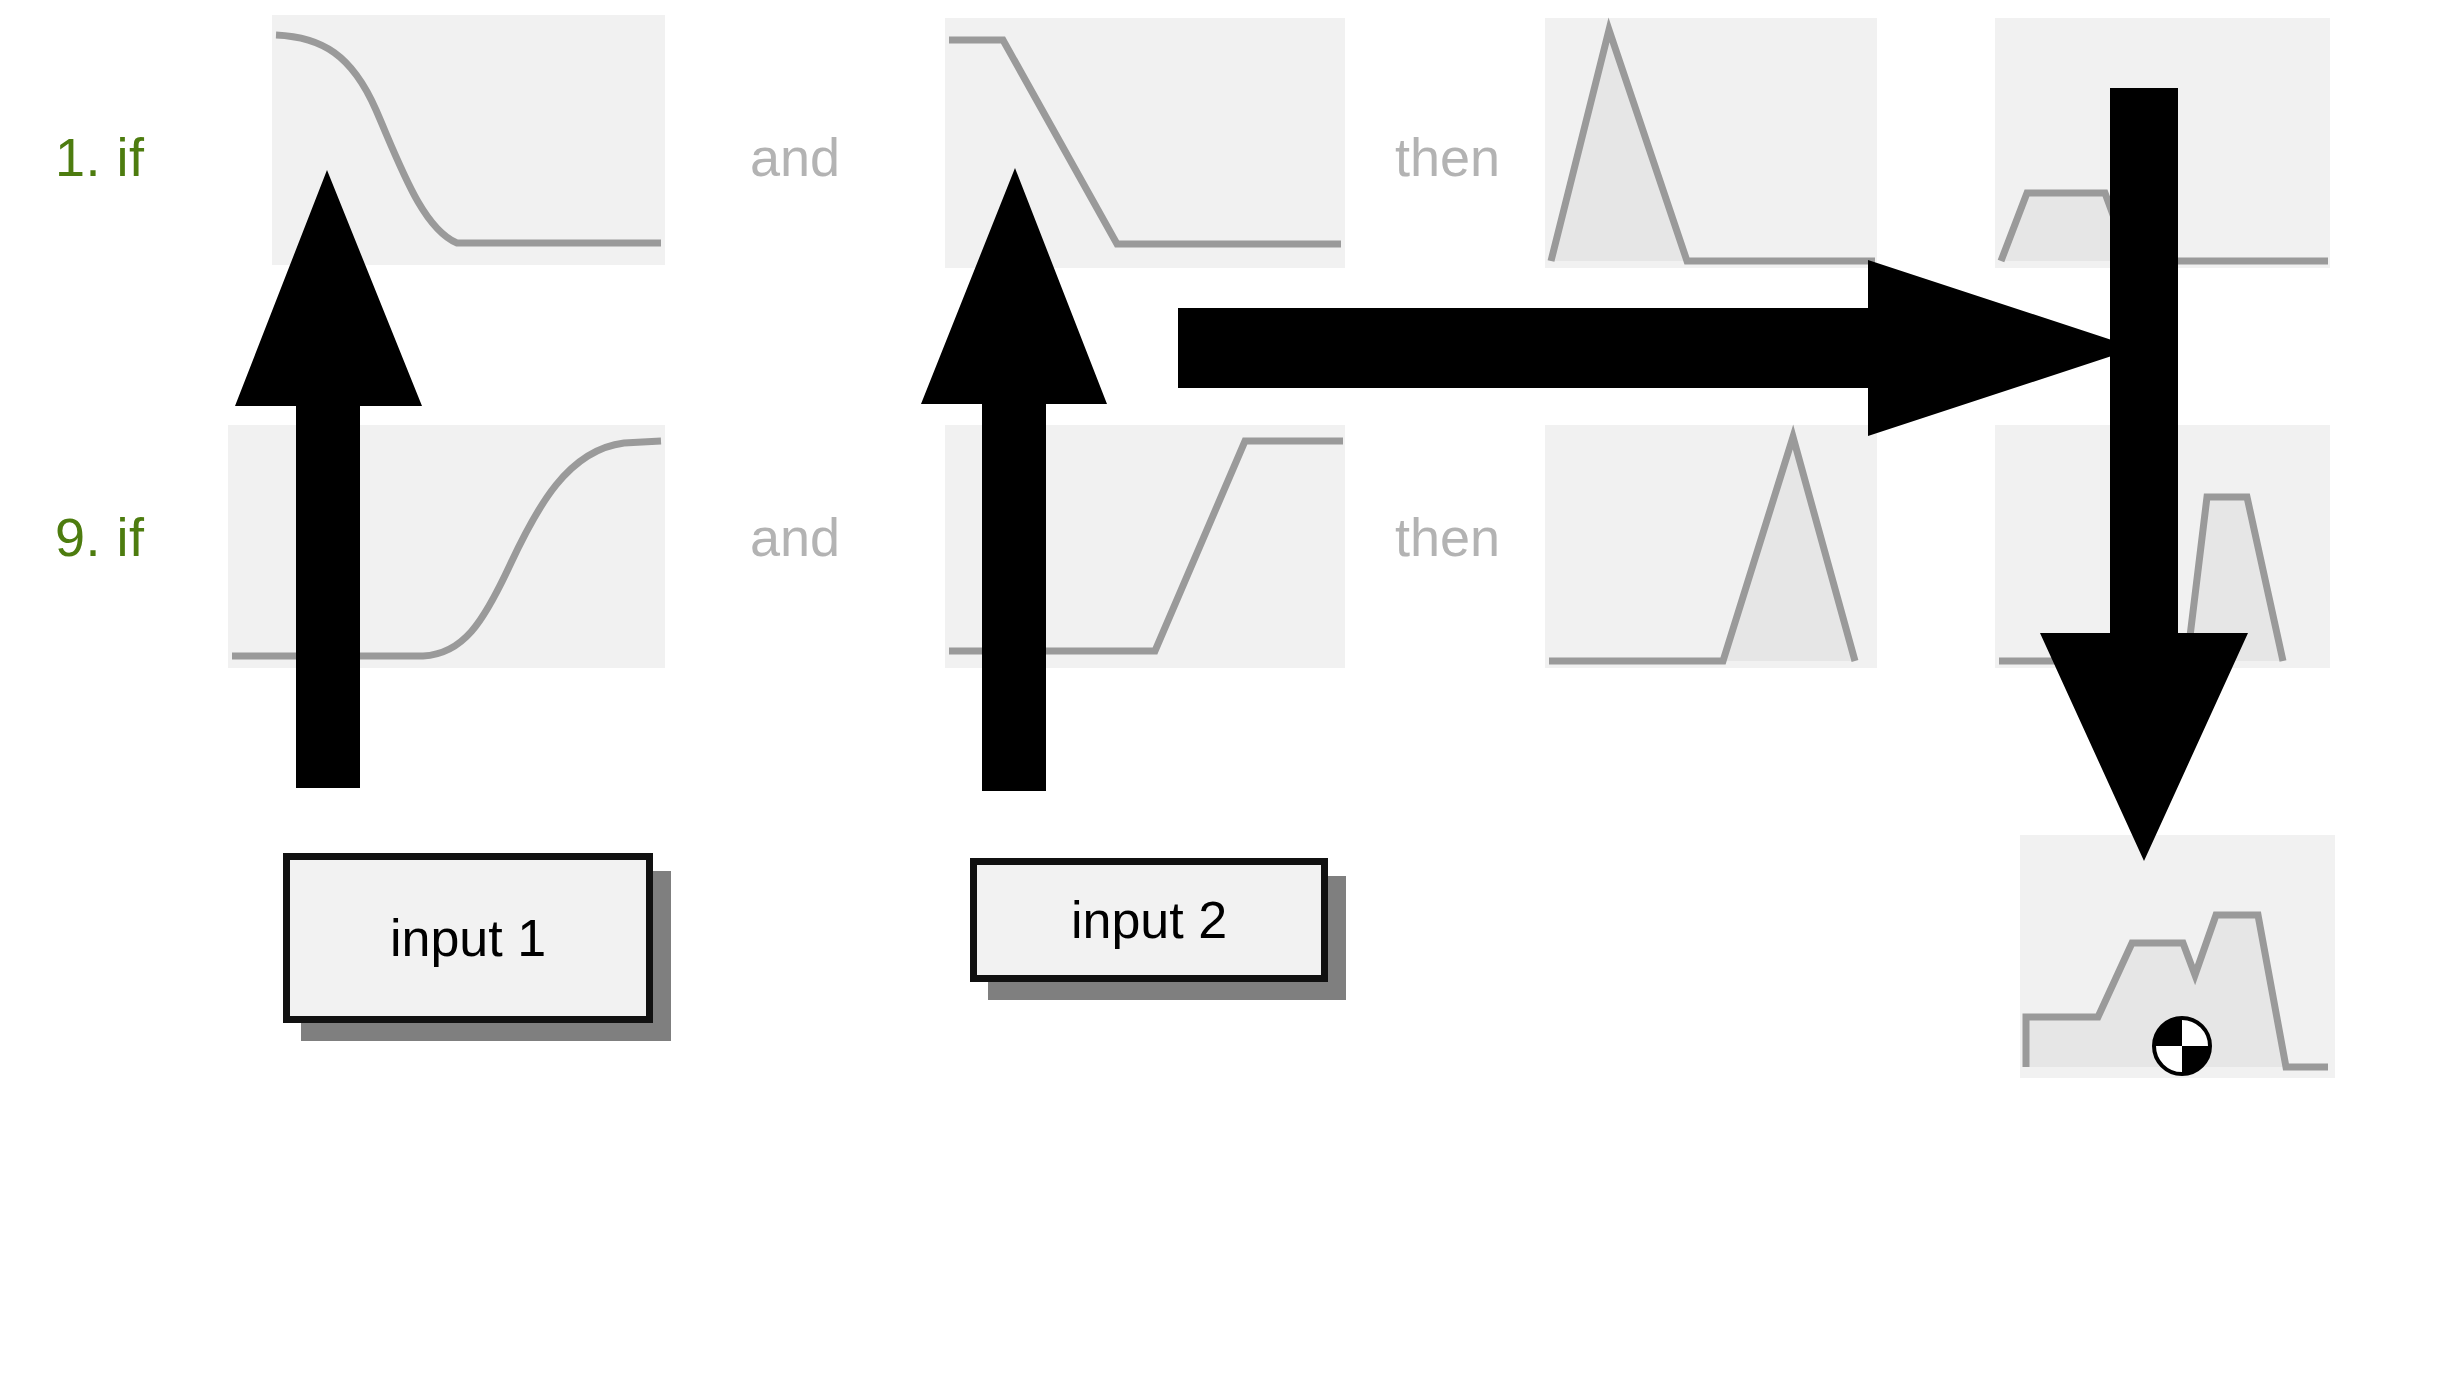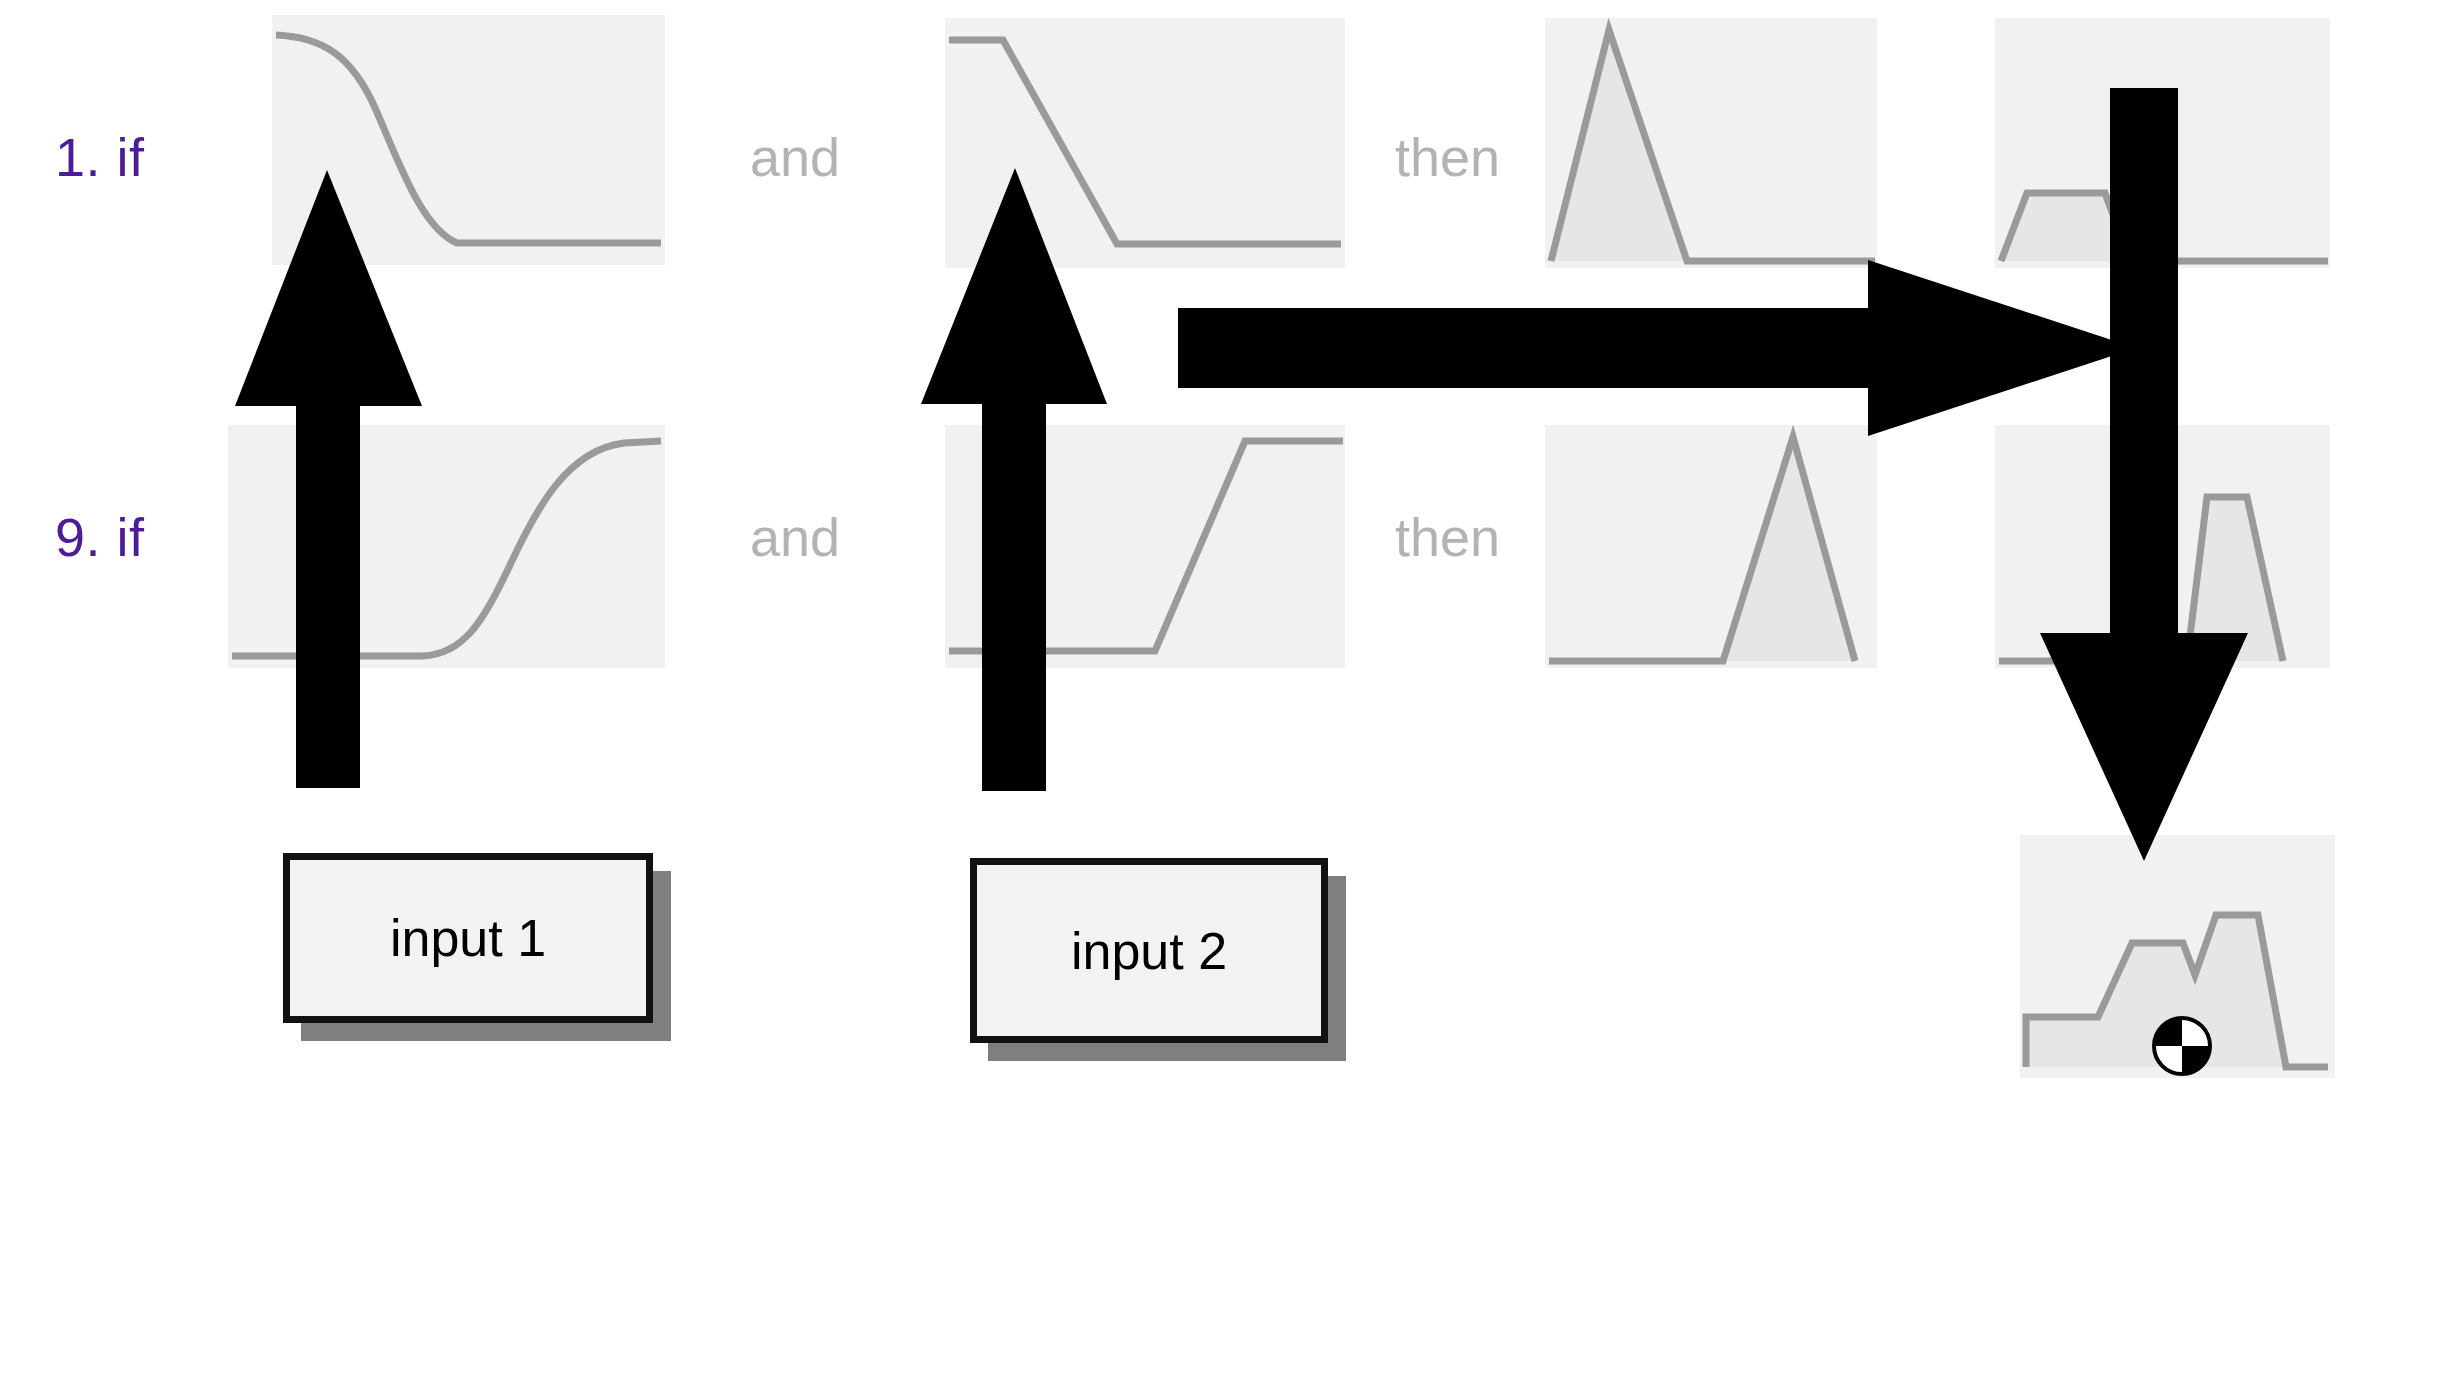--- a/index.html
+++ b/index.html
@@ -12,21 +12,21 @@
     width: 2443px;
     height: 1396px;
     background: #ffffff;
     font-family: "Liberation Sans", sans-serif;
     overflow: hidden;
   }
 
   
   .rule-label {
     position: absolute;
-    color: #4c1d95;
+    color: #4d7c0f;
     font-size: 54px;
     font-weight: 400;
     letter-spacing: 0.5px;
     white-space: nowrap;
     line-height: 1;
   }
   .conn-label {
     position: absolute;
     color: #b3b3b3;
     font-size: 54px;
@@ -216,21 +216,21 @@
     </svg>
   </div>
 
   <div class="iobox" style="left:283px; top:853px; width:370px; height:170px;">
     <div class="iobox-shadow"></div>
     <div class="iobox-body">
       <span class="iobox-text">input 1</span>
     </div>
   </div>
 
-  <div class="iobox" style="left:970px; top:858px; width:358px; height:185px;">
+  <div class="iobox" style="left:970px; top:858px; width:358px; height:124px;">
     <div class="iobox-shadow"></div>
     <div class="iobox-body">
       <span class="iobox-text">input 2</span>
     </div>
   </div>
 
 
 </div>
 
 </body></html>

